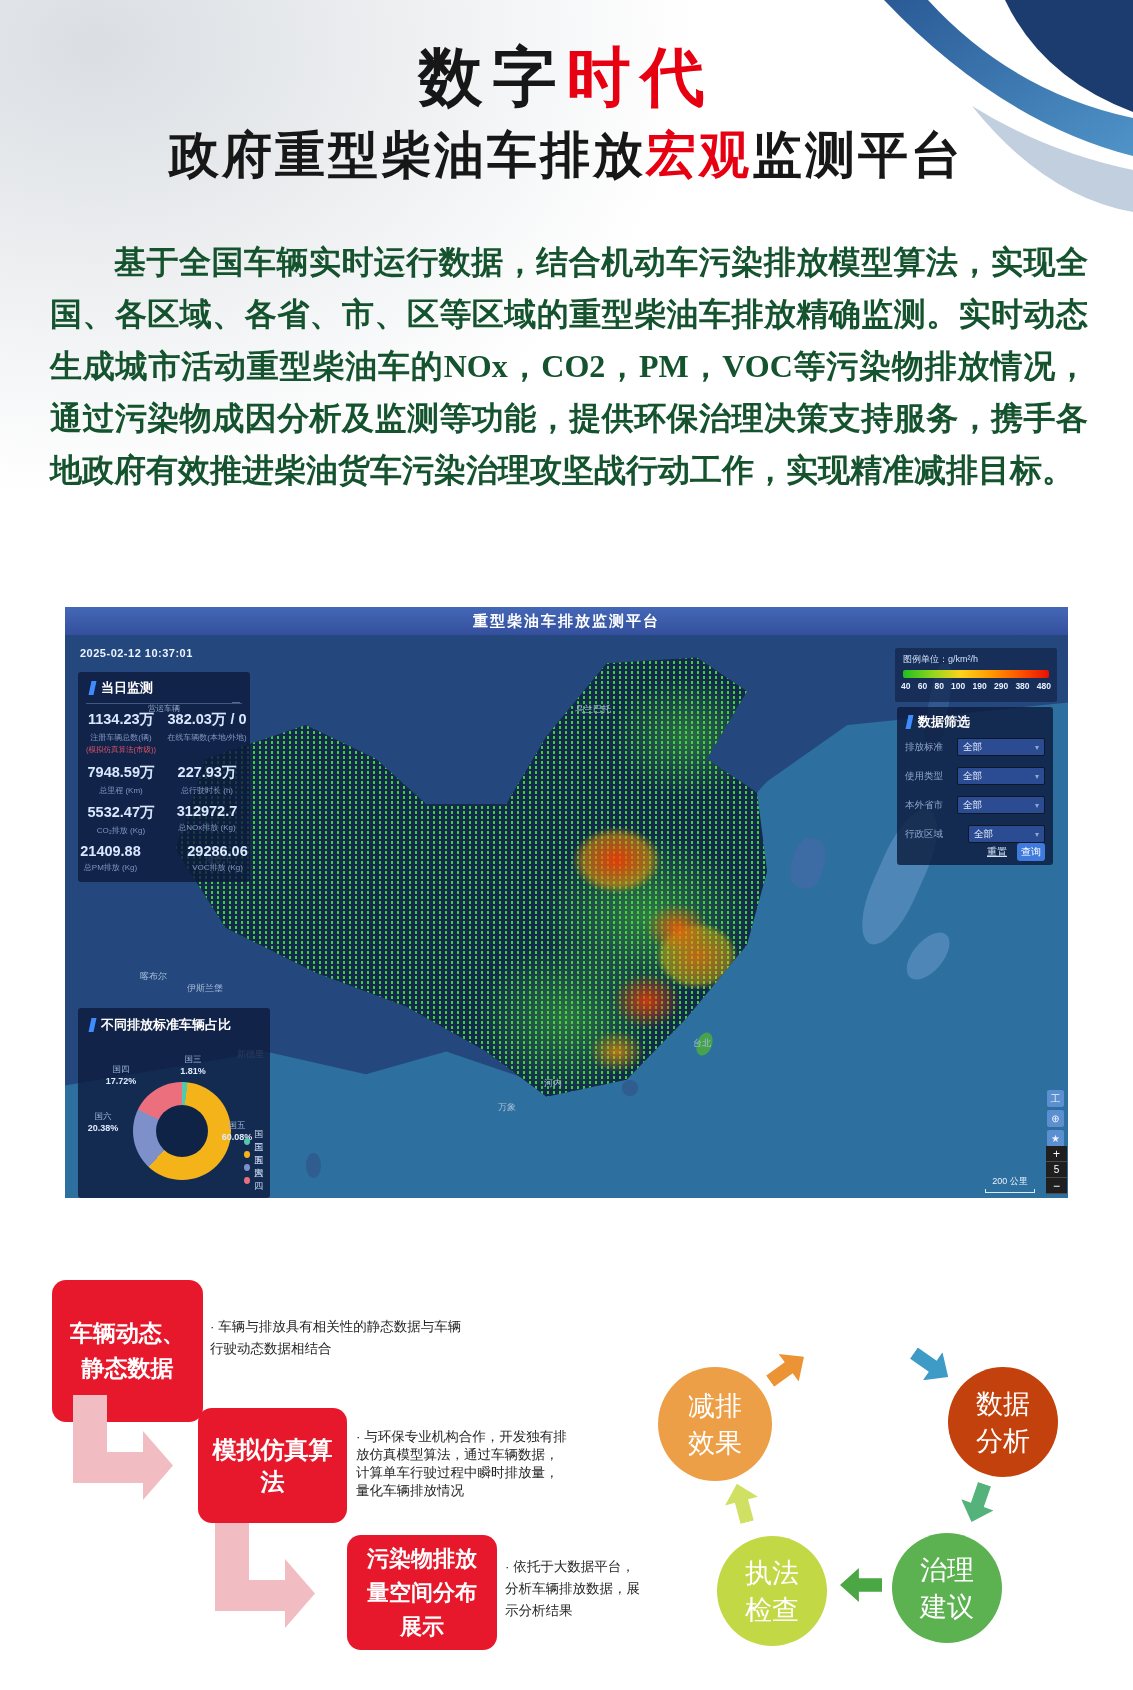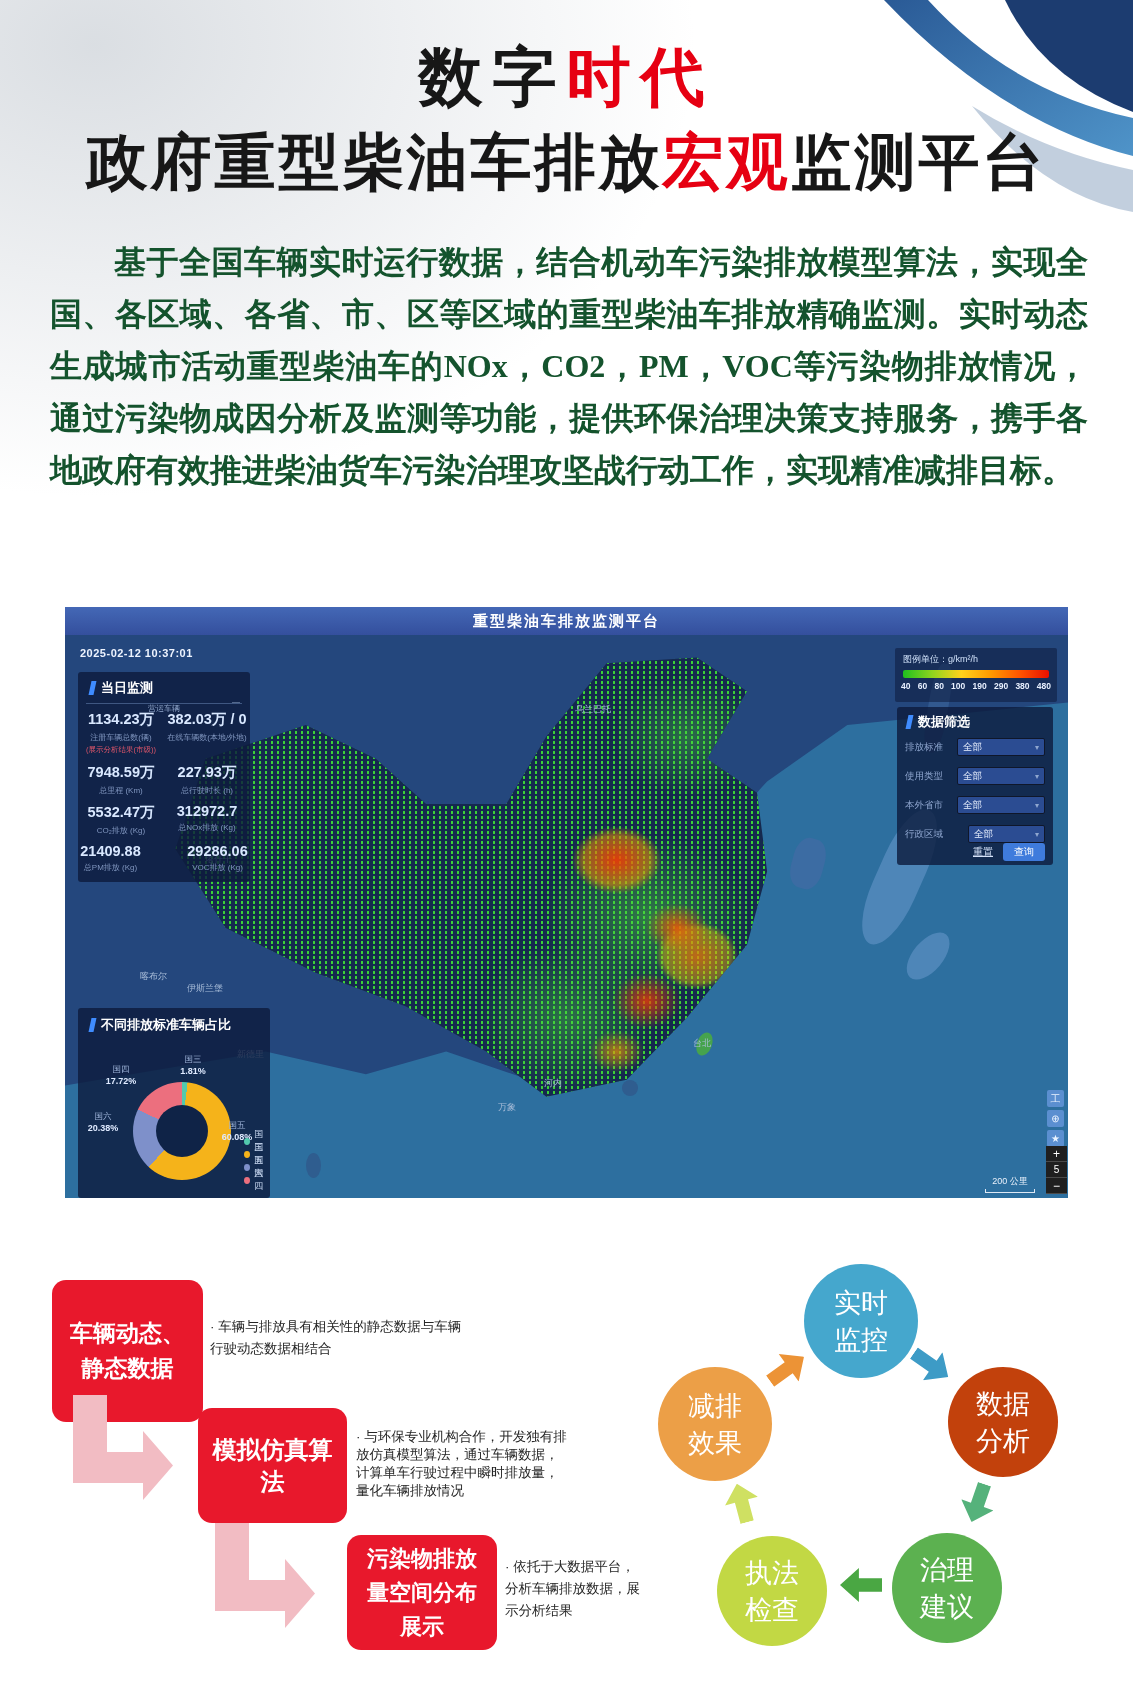--- a/index.html
+++ b/index.html
@@ -8,21 +8,21 @@
 
   
   .bg-grad { position:absolute; left:0; top:0; width:780px; height:560px;
              background:radial-gradient(ellipse at 12% 8%, rgba(188,195,203,.55), rgba(255,255,255,0) 62%); }
   .swoosh { position:absolute; left:0; top:0; width:1133px; height:300px; }
 
   
   .title { position:absolute; top:34px; left:0; width:100%; margin:0; text-align:center;
            font-size:64px; font-weight:900; letter-spacing:10px; color:#171717; }
   .subtitle { position:absolute; top:122px; left:0; width:100%; margin:0; text-align:center;
-              font-size:61px; font-weight:900; letter-spacing:3px; color:#171717; }
+              font-size:50px; font-weight:900; letter-spacing:3px; color:#171717; }
   .red { color:#e60012; }
 
   .intro { position:absolute; top:236px; left:50px; width:1038px; margin:0;
            font-family:"Liberation Serif", serif; font-weight:700; color:#14532d;
            font-size:32px; line-height:52px; text-align:justify; text-indent:2em; }
 
   
   .dashboard { position:absolute; left:65px; top:607px; width:1003px; height:591px;
                background:#132b52; overflow:hidden; }
   .dash-header { position:absolute; top:0; left:0; right:0; height:28px;
@@ -85,21 +85,21 @@
   .filter { left:832px; top:72px; width:156px; height:158px; }
   .filter .panel-title { position:absolute; left:10px; top:6px; }
   .filter-row { position:absolute; left:8px; right:8px; display:flex; align-items:center; gap:6px; }
   .f-label { color:#8fa6cf; font-size:9.5px; width:46px; flex:none; }
   .f-select { flex:1; height:16px; background:#2b4c92; border:1px solid #0f172a; border-radius:2px;
               color:#eaf1ff; font-size:9.5px; display:flex; align-items:center;
               justify-content:space-between; padding:0 5px; cursor:pointer; }
   .chev { color:#8fa6cf; font-style:normal; font-size:8px; }
   .f-buttons { position:absolute; right:8px; top:136px; display:flex; gap:10px; align-items:center; }
   .btn-reset { color:#d7e4fa; font-size:10px; text-decoration:underline; cursor:pointer; }
-  .btn-query { background:#3f7bdc; color:#fff; font-size:10px; padding:2px 11px; border-radius:3px; cursor:pointer; }
+  .btn-query { background:#3f7bdc; color:#fff; font-size:10px; padding:2px 4px; border-radius:3px; cursor:pointer; }
 
   .donut-panel { left:13px; top:373px; width:192px; height:190px; }
   .donut-panel .panel-title { position:absolute; left:12px; top:8px; }
   .donut { position:absolute; left:55px; top:74px; width:98px; height:98px; }
   .donut-ring { width:98px; height:98px; border-radius:50%; }
   .donut-hole { position:absolute; left:23px; top:23px; width:52px; height:52px; border-radius:50%; background:#0f2347; }
   .callout { position:absolute; text-align:center; width:46px; }
   .c-name { color:#9db3d8; font-size:8.5px; }
   .c-pct { color:#dfeaff; font-size:9px; font-weight:700; }
   .d-legend-item { position:absolute; left:166px; display:flex; align-items:center; gap:4px; }
@@ -191,21 +191,21 @@
           <span>当日监测</span>
         </div>
         <div class="divider">
           <span class="div-label">营运车辆</span>
           <span class="div-dash">—</span>
         </div>
         <div class="stat-row" style="top:38px;">
           <div class="stat-cell">
             <div class="stat-value">1134.23万</div>
             <div class="stat-label">注册车辆总数(辆)</div>
-            <div class="stat-sub">(展示分析结果(市级))</div>
+            <div class="stat-sub">(模拟仿真算法(市级))</div>
           </div>
           <div class="stat-cell">
             <div class="stat-value">382.03万 / 0</div>
             <div class="stat-label">在线车辆数(本地/外地)</div>
           </div>
         </div>
         <div class="stat-row" style="top:91px;">
           <div class="stat-cell">
             <div class="stat-value">7948.59万</div>
             <div class="stat-label">总里程 (Km)</div>
@@ -371,23 +371,20 @@
     <div class="fa-v" style="background-color: rgb(242, 188, 195);"></div>
     <div class="fa-h" style="background-color: rgb(242, 188, 195);"></div>
     <div class="fa-head" style="background-color: rgb(242, 188, 195);"></div>
   </div>
 
   <div class="flow-box" style="left: 347px; top: 1535px; width: 150px; height: 115px; font-size: 22px; line-height: 34px; background-color: rgb(232, 24, 44);">
     <span>污染物排放量空间分布展示</span>
   </div>
   <div class="flow-note" style="left:505px;top:1556px;width:140px;">· 依托于大数据平台，分析车辆排放数据，展示分析结果</div>
 
-  <div class="cycle-circle" style="left: 804px; top: 1264px; width: 114px; height: 114px; background-color: rgb(69, 167, 205);">
-    <span>实时监控</span>
-  </div>
   <div class="cycle-circle" style="left: 948px; top: 1367px; width: 110px; height: 110px; background-color: #c2410c;">
     <span>数据分析</span>
   </div>
   <div class="cycle-circle" style="left: 892px; top: 1533px; width: 110px; height: 110px; background-color: rgb(92, 177, 80);">
     <span>治理建议</span>
   </div>
   <div class="cycle-circle" style="left: 717px; top: 1536px; width: 110px; height: 110px; background-color: rgb(194, 216, 68);">
     <span>执法检查</span>
   </div>
   <div class="cycle-circle" style="left: 658px; top: 1367px; width: 114px; height: 114px; background-color: rgb(236, 159, 71);">

